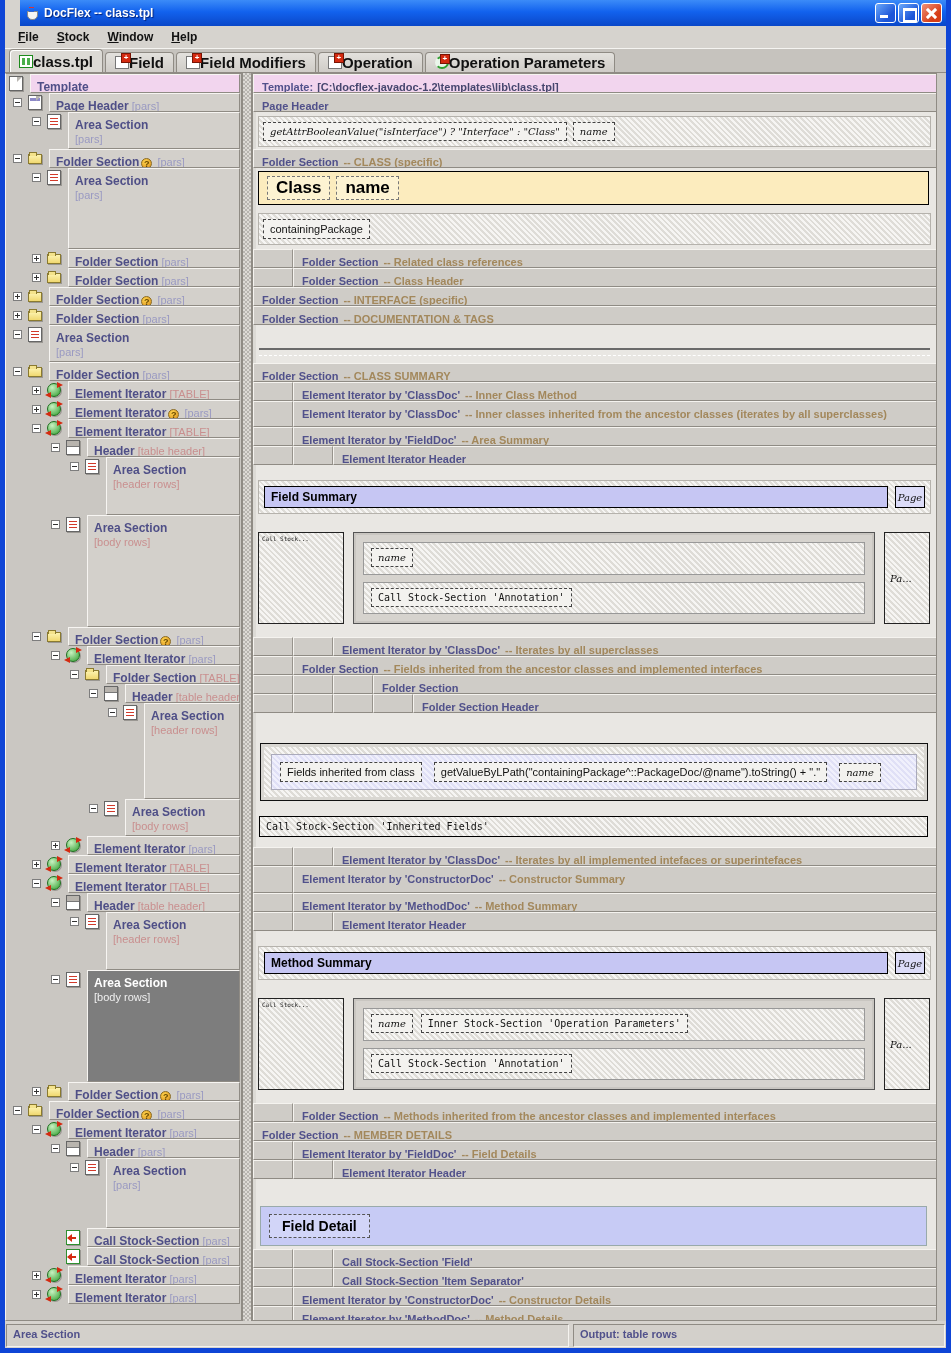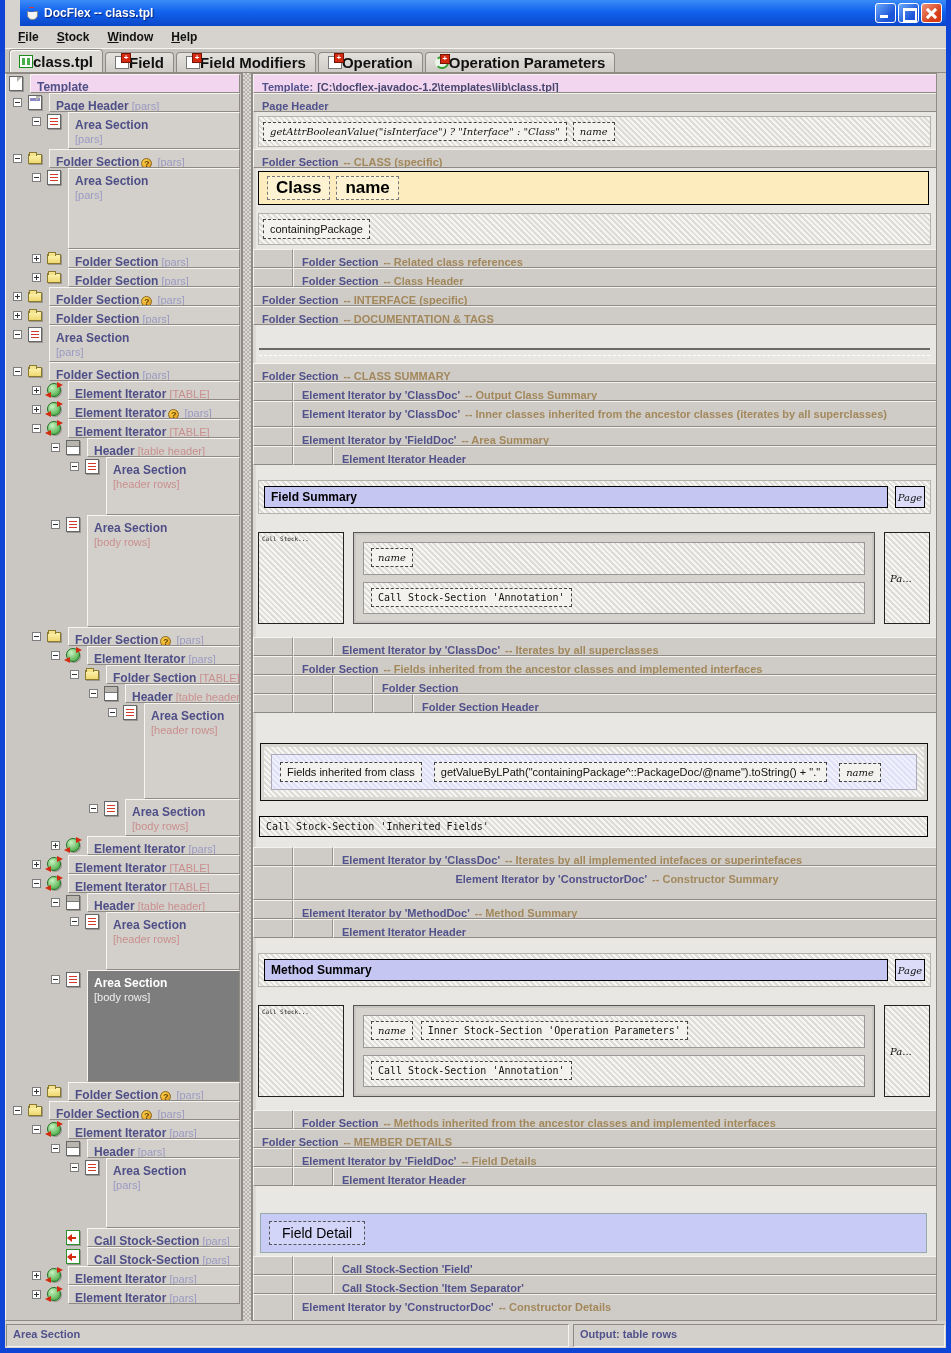--- a/index.html
+++ b/index.html
@@ -112,21 +112,21 @@
   .stbl{margin:8px 6px 8px 2px;display:flex;gap:9px;height:92px;}
   .stleft{width:86px;flex:0 0 auto;border:1px solid #222;padding:2px 3px;font:6px "DejaVu Sans Mono",monospace;color:#222;}
   .stmid{flex:1;border:1px solid #555;box-shadow:inset 0 0 0 2px #c9c6c1;padding:9px;display:flex;flex-direction:column;gap:7px;background:#d6d3ce;}
   .strow{flex:1;border:1px solid #999;padding:5px 7px;display:flex;gap:8px;align-items:flex-start;}
   .stright{width:46px;flex:0 0 auto;border:1px solid #222;display:flex;align-items:center;padding-left:5px;
     font:italic 10px "DejaVu Serif",serif;color:#111;}
   .inhwrap{margin:30px 8px 10px 4px;border:1px solid #111;box-shadow:inset 0 0 0 3px #d9d7d2;padding:10px;}
   .inhstrip{border:1px solid #aab;padding:7px 8px;display:flex;gap:12px;align-items:center;}
   .cboxrow{margin:7px 8px 7px 3px;border:1px solid #000;padding:4px 6px;}
   .dtwrap{margin:27px 9px 6px 4px;background:#c7cbf5;border:1px solid #9aa;padding:7px 8px;}
-  .dtdash{display:inline-block;border:1px dashed #555;padding:3px 12px;font-size:14px;font-weight:normal;color:#000;background:#d2d5f8;}
+  .dtdash{display:inline-block;border:1px dashed #555;padding:3px 12px;font-size:14px;font-weight:bold;color:#000;background:#d2d5f8;}
   
   .statusbar{height:27px;flex:0 0 auto;display:flex;gap:4px;padding:3px 1px 1px 1px;background:#d6d3ce;}
   .scell{background:#d3d0cb;border:1px solid #8f8b84;border-bottom-color:#f5f3ef;border-right-color:#f5f3ef;
     font-size:11px;font-weight:bold;color:#51518b;padding:3px 6px;white-space:nowrap;overflow:hidden;}
   .scell.left{width:563px;flex:0 0 auto;}
   .scell.right{flex:1;}
 </style>
 </head>
 <body>
 
@@ -486,21 +486,21 @@
           </div>
           <div class="drow" style="height: 19px;">
             <div class="dbar"><span class="dtitle-t">Folder Section</span><span class="ddesc">-- DOCUMENTATION &amp; TAGS</span></div>
           </div>
           <div class="crow dsep" style="height: 38px;"></div>
           <div class="drow" style="height: 19px;">
             <div class="dbar"><span class="dtitle-t">Folder Section</span><span class="ddesc">-- CLASS SUMMARY</span></div>
           </div>
           <div class="drow" style="height: 19px;">
             <div class="dspacer"></div>
-            <div class="dbar"><span class="dtitle-t">Element Iterator by 'ClassDoc'</span><span class="ddesc">-- Output Class Summary</span></div>
+            <div class="dbar"><span class="dtitle-t">Element Iterator by 'ClassDoc'</span><span class="ddesc">-- Inner Class Method</span></div>
           </div>
           <div class="drow" style="height: 26px;">
             <div class="dspacer"></div>
             <div class="dbar"><span class="dtitle-t">Element Iterator by 'ClassDoc'</span><span class="ddesc">-- Inner classes inherited from the ancestor classes (iterates by all superclasses)</span></div>
           </div>
           <div class="drow" style="height: 19px;">
             <div class="dspacer"></div>
             <div class="dbar"><span class="dtitle-t">Element Iterator by 'FieldDoc'</span><span class="ddesc">-- Area Summary</span></div>
           </div>
           <div class="drow" style="height: 19px;">
@@ -560,21 +560,21 @@
             </div>
           </div>
           <div class="crow" style="height: 38px;">
             <div class="cboxrow hatch txt-call">Call Stock-Section 'Inherited Fields'</div>
           </div>
           <div class="drow" style="height: 19px;">
             <div class="dspacer"></div>
             <div class="dspacer"></div>
             <div class="dbar"><span class="dtitle-t">Element Iterator by 'ClassDoc'</span><span class="ddesc">-- Iterates by all implemented intefaces or superintefaces</span></div>
           </div>
-          <div class="drow" style="height: 34px; text-align: center;">
+          <div class="drow" style="height: 27px;">
             <div class="dspacer"></div>
             <div class="dbar"><span class="dtitle-t">Element Iterator by 'ConstructorDoc'</span><span class="ddesc">-- Constructor Summary</span></div>
           </div>
           <div class="drow" style="height: 19px;">
             <div class="dspacer"></div>
             <div class="dbar"><span class="dtitle-t">Element Iterator by 'MethodDoc'</span><span class="ddesc">-- Method Summary</span></div>
           </div>
           <div class="drow" style="height: 19px;">
             <div class="dspacer"></div>
             <div class="dspacer"></div>
@@ -623,21 +623,21 @@
           <div class="drow" style="height: 19px;">
             <div class="dspacer"></div>
             <div class="dspacer"></div>
             <div class="dbar"><span class="dtitle-t">Call Stock-Section 'Field'</span></div>
           </div>
           <div class="drow" style="height: 19px;">
             <div class="dspacer"></div>
             <div class="dspacer"></div>
             <div class="dbar"><span class="dtitle-t">Call Stock-Section 'Item Separator'</span></div>
           </div>
-          <div class="drow" style="height: 28px;">
+          <div class="drow" style="height: 19px;">
             <div class="dspacer"></div>
             <div class="dbar"><span class="dtitle-t">Element Iterator by 'ConstructorDoc'</span><span class="ddesc">-- Constructor Details</span></div>
           </div>
           <div class="drow" style="height: 19px;">
             <div class="dspacer"></div>
             <div class="dbar"><span class="dtitle-t">Element Iterator by 'MethodDoc'</span><span class="ddesc">-- Method Details</span></div>
           </div>
         </div>
       <div class="rightstrip"></div>
     </div>

